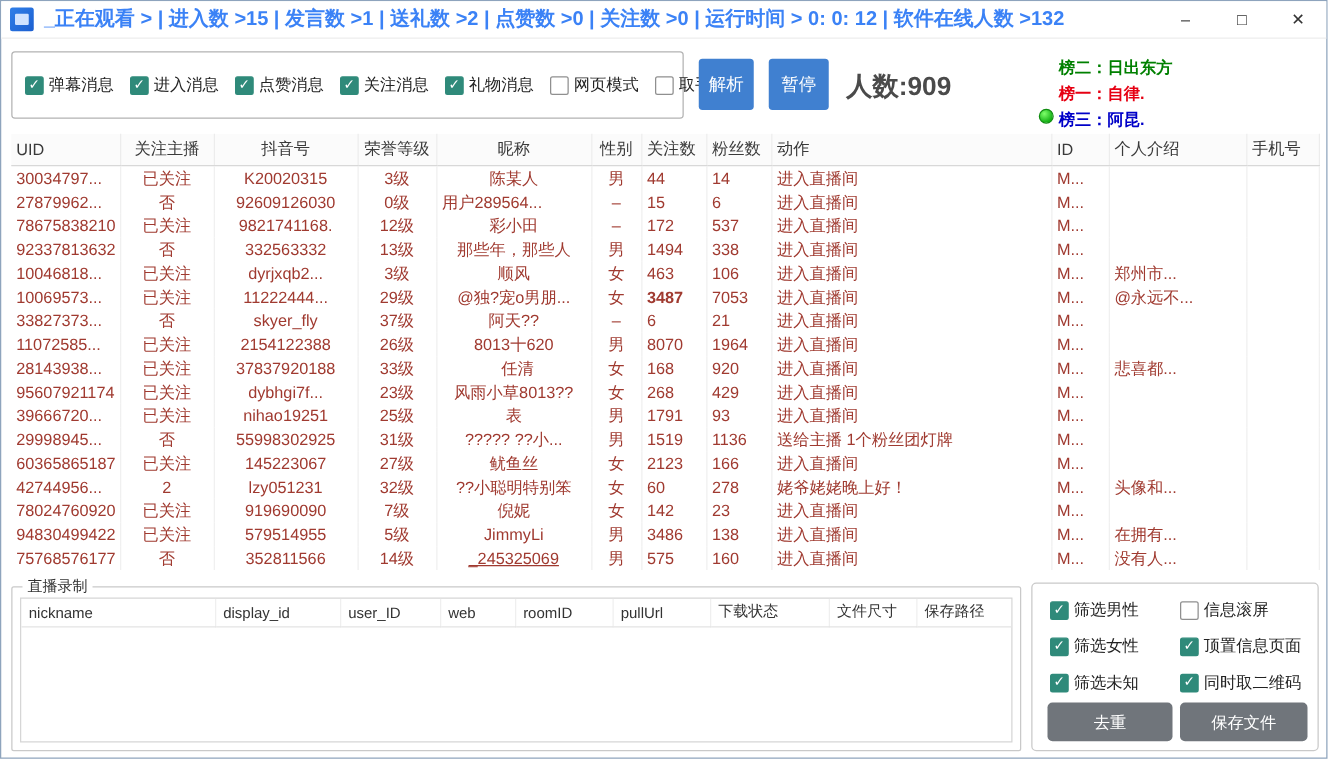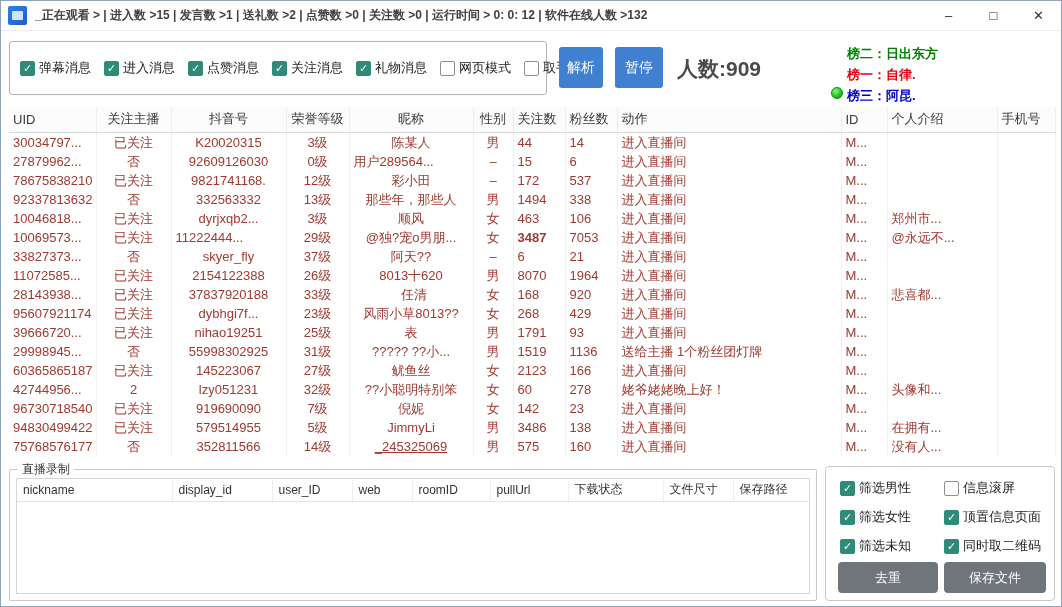--- a/index.html
+++ b/index.html
@@ -21,21 +21,21 @@
   .app-icon {
     width: 19px; height: 19px; margin-left: 7px; border-radius: 2px;
     background: linear-gradient(135deg, #2f7fe8 0%, #1c5fd0 100%);
     position: relative; flex: 0 0 auto;
   }
   .app-icon:after {
     content: ""; position: absolute; left: 4px; top: 5px; width: 11px; height: 9px;
     background: #cfe2ff; border-radius: 1px;
   }
   .title-text {
-    margin-left: 8px; font-size: 12px; font-weight: bold; color: #404040;
+    margin-left: 8px; font-size: 16px; font-weight: bold; color: #3b82f6;
     white-space: nowrap; overflow: hidden; flex: 1 1 auto;
   }
   .win-controls { display: flex; height: 100%; flex: 0 0 auto; }
   .win-btn {
     width: 45px; height: 100%; display: flex; align-items: center; justify-content: center;
     font-size: 13px; color: #333; cursor: default; background: transparent; border: none;
   }
   
   .msg-filter-box {
     position: absolute; left: 8px; top: 40px; width: 538px; height: 54px;
@@ -270,21 +270,21 @@
           <td style="text-align: left;">463</td>
           <td style="text-align: left;">106</td>
           <td style="text-align: left;">进入直播间</td>
           <td style="text-align: left;">M...</td>
           <td style="text-align: left;">郑州市...</td>
           <td style="text-align: left;"></td>
         </tr>
         <tr>
           <td style="text-align: left;">10069573...</td>
           <td style="text-align: center;">已关注</td>
-          <td style="text-align: left;">11222444...</td>
+          <td style="text-align: center;">11222444...</td>
           <td style="text-align: center;">29级</td>
           <td style="text-align: center;">@独?宠o男朋...</td>
           <td style="text-align: center;">女</td>
           <td style="text-align: left; font-weight: bold;">3487</td>
           <td style="text-align: left;">7053</td>
           <td style="text-align: left;">进入直播间</td>
           <td style="text-align: left;">M...</td>
           <td style="text-align: left;">@永远不...</td>
           <td style="text-align: left;"></td>
         </tr>
@@ -394,21 +394,21 @@
           <td style="text-align: center;">??小聪明特别笨</td>
           <td style="text-align: center;">女</td>
           <td style="text-align: left;">60</td>
           <td style="text-align: left;">278</td>
           <td style="text-align: left;">姥爷姥姥晚上好！</td>
           <td style="text-align: left;">M...</td>
           <td style="text-align: left;">头像和...</td>
           <td style="text-align: left;"></td>
         </tr>
         <tr>
-          <td style="text-align: left;">96730718540</td>
+          <td style="text-align: left;">78024760920</td>
           <td style="text-align: center;">已关注</td>
           <td style="text-align: center;">919690090</td>
           <td style="text-align: center;">7级</td>
           <td style="text-align: center;">倪妮</td>
           <td style="text-align: center;">女</td>
           <td style="text-align: left;">142</td>
           <td style="text-align: left;">23</td>
           <td style="text-align: left;">进入直播间</td>
           <td style="text-align: left;">M...</td>
           <td style="text-align: left;"></td>

